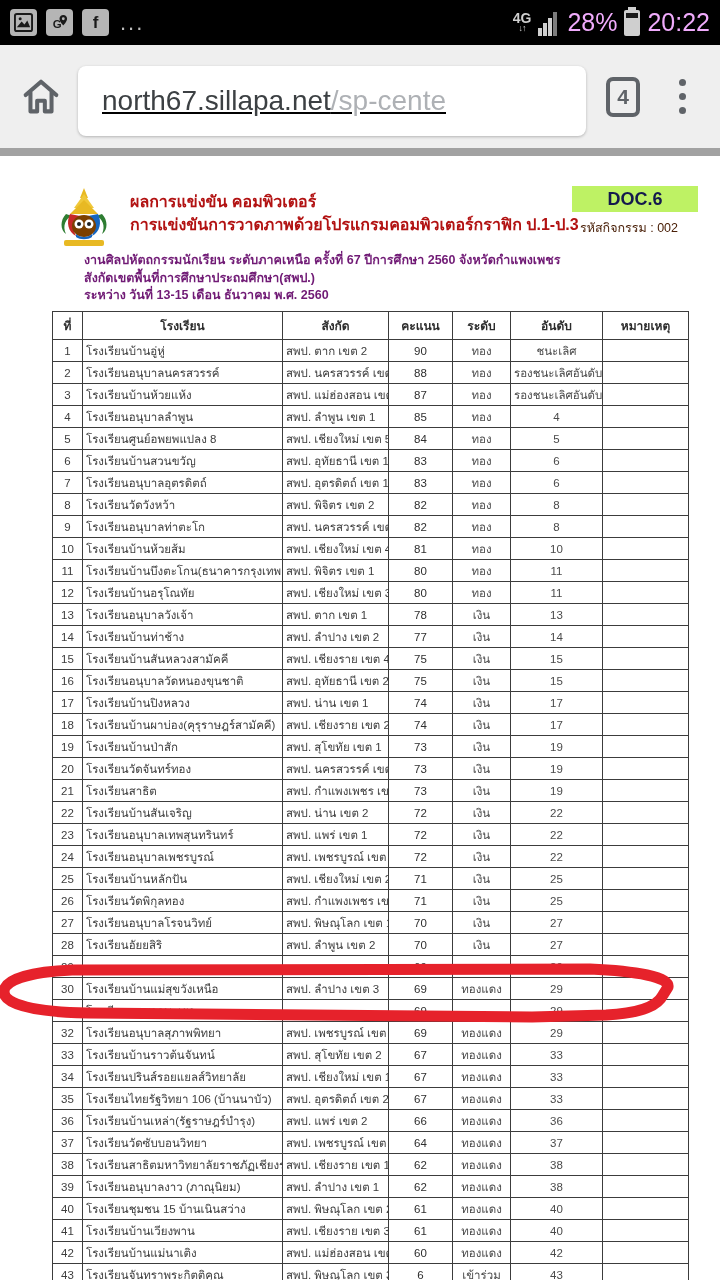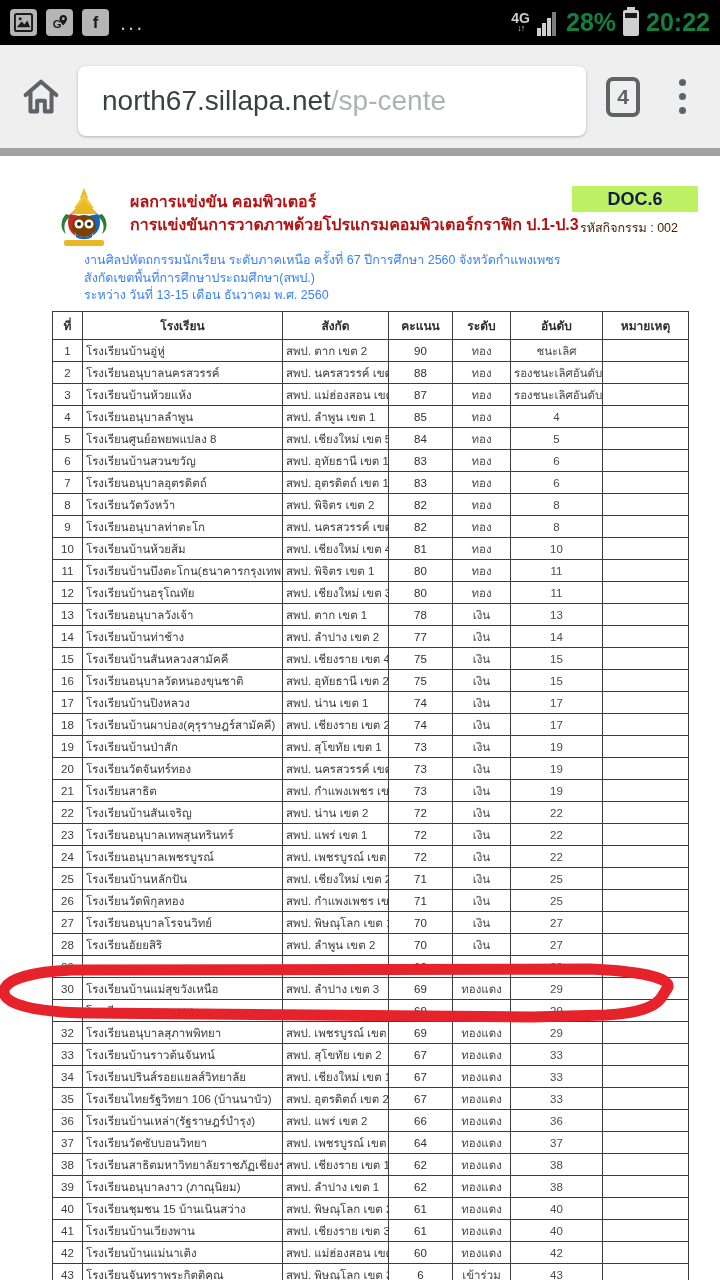--- a/index.html
+++ b/index.html
@@ -11,31 +11,31 @@
                 padding:0 10px; color:#c9c9c9; }
   .sb-left { display:flex; align-items:center; gap:9px; }
   .notif-chip { width:27px; height:27px; background:#b5b5b5; border-radius:4px;
                 display:flex; align-items:center; justify-content:center;
                 color:#1a1a1a; font-weight:bold; font-size:17px; }
   .sb-ellipsis { color:#bdbdbd; font-size:22px; letter-spacing:2px; margin-left:2px; line-height:10px; }
   .sb-right { margin-left:auto; display:flex; align-items:center; gap:7px; }
   .net-4g { display:flex; flex-direction:column; align-items:center; line-height:10px; }
   .net-4g .g4 { font-size:14px; font-weight:bold; color:#cfcfcf; }
   .net-4g .arrows { font-size:9px; color:#cfcfcf; letter-spacing:-1px; }
-  .pct, .clock { font-size:25px; color:#15803d;font-weight:bold; }
+  .pct, .clock { font-size:25px; color:#f0abfc; }
   .battery { width:16px; height:26px; background:#cfcfcf; border-radius:2px; position:relative; }
   .battery:before { content:""; position:absolute; top:-3px; left:4px; width:8px; height:3px; background:#cfcfcf; }
   .battery:after { content:""; position:absolute; top:3px; left:2px; right:2px; height:5px; background:#1a1a1a; }
 
   
   .toolbar { height:103px; background:#efefef; display:flex; align-items:center; padding:0 18px; }
   .home-btn { width:46px; height:46px; color:#5f6368; flex:none; }
   .omnibox { flex:1; background:#fff; border-radius:8px; height:70px; margin:0 20px 0 14px;
              box-shadow:0 1px 3px rgba(0,0,0,.25); display:flex; align-items:center;
-             padding:0 0 0 24px; overflow:hidden; white-space:nowrap; position:relative; top:4px; }
+             padding:0 0 0 24px; overflow:hidden; white-space:nowrap; position:relative; top:4px;text-decoration:underline; }
   .omnibox .host { font-size:28px; color:#3c4043; }
   .omnibox .path { font-size:28px; color:#aeb1b5; }
   .tab-counter { width:34px; height:40px; border:4px solid #5f6368; border-radius:7px;
                  display:flex; align-items:center; justify-content:center; font-size:21px;
                  font-weight:bold; color:#5f6368; flex:none; }
   .menu-dots { width:40px; display:flex; flex-direction:column; align-items:center; gap:7px; margin-left:22px; flex:none; }
   .menu-dots i { width:7px; height:7px; border-radius:50%; background:#5f6368; }
   .page-edge { height:8px; background:#a2a2a2; }
 
   
@@ -43,21 +43,21 @@
 
   .doc-logo { position:absolute; left:52px; top:8px; width:64px; height:60px; }
   .title-block { position:absolute; left:130px; top:10px; }
   .title-line { color:#b21212; font-weight:bold; font-size:16px; line-height:23px; }
   .doc-badge { position:absolute; left:572px; top:6px; width:126px; height:26px;
                background:#bef264; color:#14194d; font-weight:bold; font-size:18px;
                text-align:center; line-height:26px; }
   .activity-code { position:absolute; left:560px; top:38px; width:138px; text-align:center;
                    color:#4a2008; font-weight:normal; font-size:12.5px; }
   .subtitle-block { position:absolute; left:84px; top:72px; }
-  .subtitle-line { color:#3b82f6; font-weight:normal; font-size:12.5px; line-height:17.5px; }
+  .subtitle-line { color:#701a75; font-weight:bold; font-size:12.5px; line-height:17.5px; }
 
   
   table.results { position:absolute; left:52px; top:131px; width:636px;
                   border-collapse:collapse; table-layout:fixed; }
   .results th { border:1px solid #3c3c3c; font-size:12px; font-weight:bold; color:#2c2c2c;
                 height:28px; background:#fff; }
   .results td { border:1px solid #3c3c3c; font-size:11.5px; color:#3d3d3d; height:22px;
                 padding:0 3px; overflow:hidden; white-space:nowrap; }
   .results col.c0 { width:30px; }  .results col.c1 { width:200px; }
   .results col.c2 { width:106px; } .results col.c3 { width:64px; }

